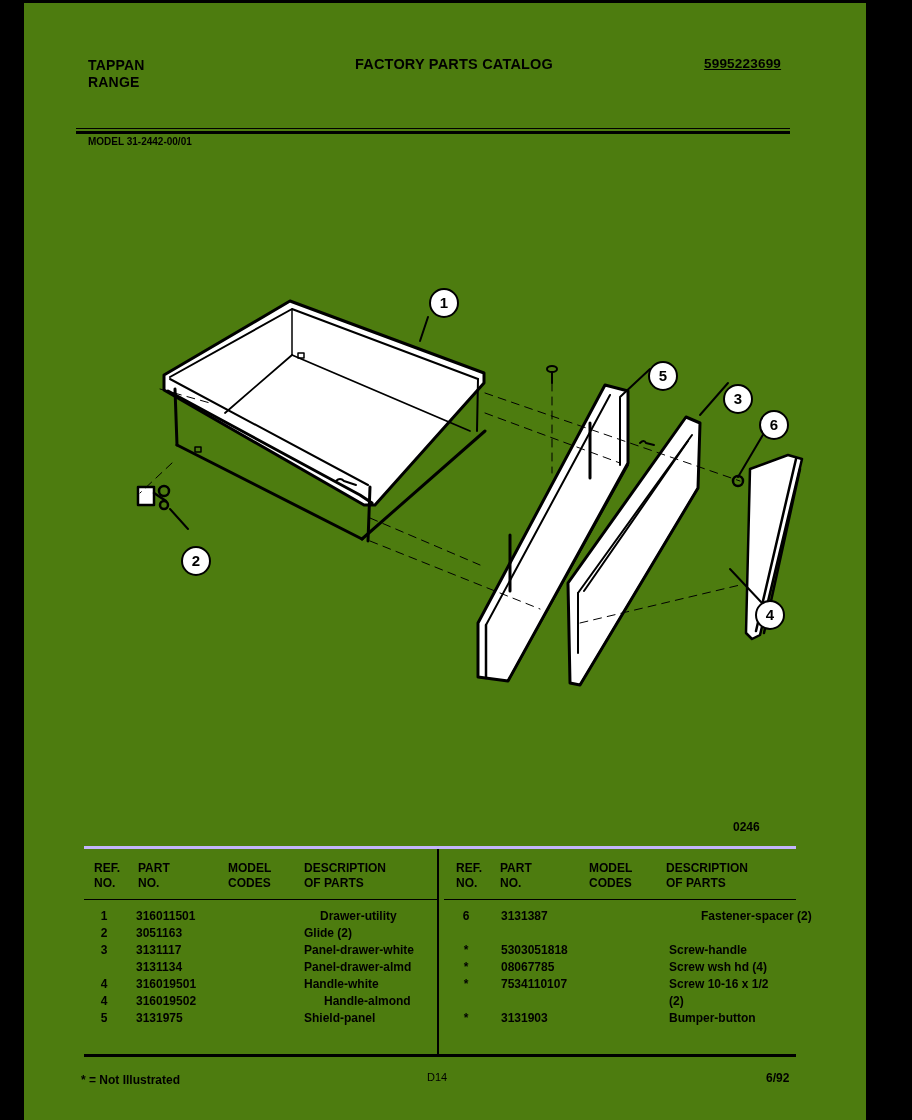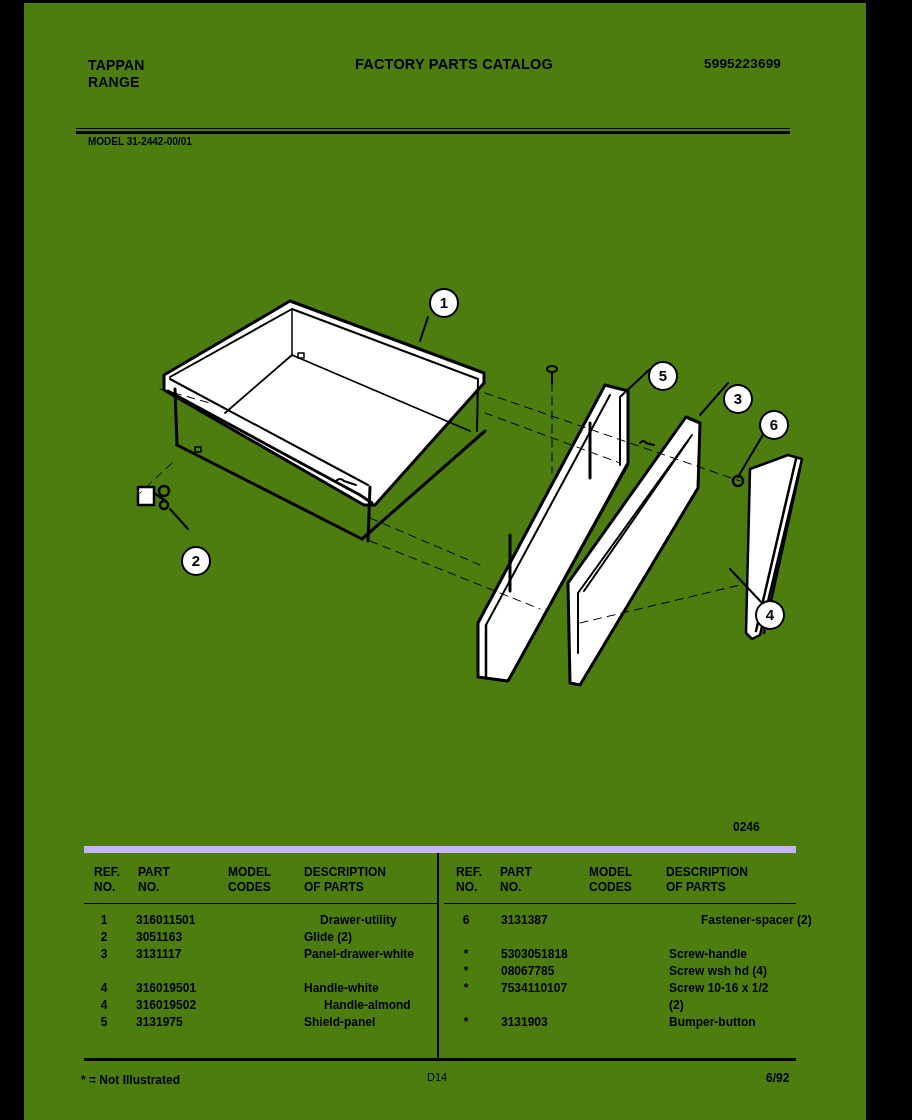--- a/index.html
+++ b/index.html
@@ -19,37 +19,37 @@
       position: absolute; left: 0; top: 0; width: 912px; height: 3px; background: #000;
     }
     .page {
       position: absolute; left: 24px; top: 3px; width: 842px; height: 1117px; background: #4d7c0f;
     }
     .hdr {
       position: absolute; font-weight: bold; font-size: 14px; letter-spacing: 0.2px;
     }
     .brand { left: 64px; top: 54px; line-height: 17px; }
     .catalog-title { left: 331px; top: 53px; font-size: 14.5px; }
-    .catalog-no { left: 680px; top: 53px; font-size: 13.5px; }
+    .catalog-no { left: 680px; top: 53px; font-size: 13.5px; text-decoration: underline; }
     .rule-thick {
       position: absolute; left: 52px; width: 714px; height: 3px; background: #000;
     }
     .rule-thin {
       position: absolute; left: 52px; width: 714px; height: 1px; background: #000;
     }
     .model {
       position: absolute; left: 64px; top: 133px; font-size: 10px; font-weight: bold;
     }
     .diagram { position: absolute; left: 76px; top: 270px; width: 720px; height: 440px; }
     .diagram-code {
       position: absolute; left: 709px; top: 817px; font-size: 12px; font-weight: bold;
     }
     .tbl {
       position: absolute; left: 60px; top: 843px; width: 712px; height: 205px;
-      border-top: 7px solid #c4b5fd; border-bottom: 3px solid #000;
+      border-top: 3px solid #c4b5fd; border-bottom: 3px solid #000;
     }
     .tbl-divider {
       position: absolute; left: 353px; top: 0; width: 2px; height: 205px; background: #000;
     }
     .col { position: absolute; top: 0; width: 350px; height: 205px; }
     .col.left { left: 0; }
     .col.right { left: 360px; }
     .th {
       position: absolute; top: 12px; font-size: 12px; font-weight: bold; line-height: 15px;
     }
@@ -221,20 +221,25 @@
       <div class="row" style="top:77px;">
         <span class="c-ref" style="left:10px;">2</span>
         <span style="left:52px;">3051163</span>
         <span style="left:220px;">Glide (2)</span>
       </div>
       <div class="row" style="top:94px;">
         <span class="c-ref" style="left:10px;">3</span>
         <span style="left:52px;">3131117</span>
         <span style="left:220px;">Panel-drawer-white</span>
       </div>
+      <div class="row" style="top:111px;">
+        <span class="c-ref" style="left:10px;"></span>
+        <span style="left:52px;">3131134</span>
+        <span style="left:220px;">Panel-drawer-almd</span>
+      </div>
       <div class="row" style="top:128px;">
         <span class="c-ref" style="left:10px;">4</span>
         <span style="left:52px;">316019501</span>
         <span style="left:220px;">Handle-white</span>
       </div>
       <div class="row" style="top:145px;">
         <span class="c-ref" style="left:10px;">4</span>
         <span style="left:52px;">316019502</span>
         <span style="left:220px;padding-left:20px;">Handle-almond</span>
       </div>

